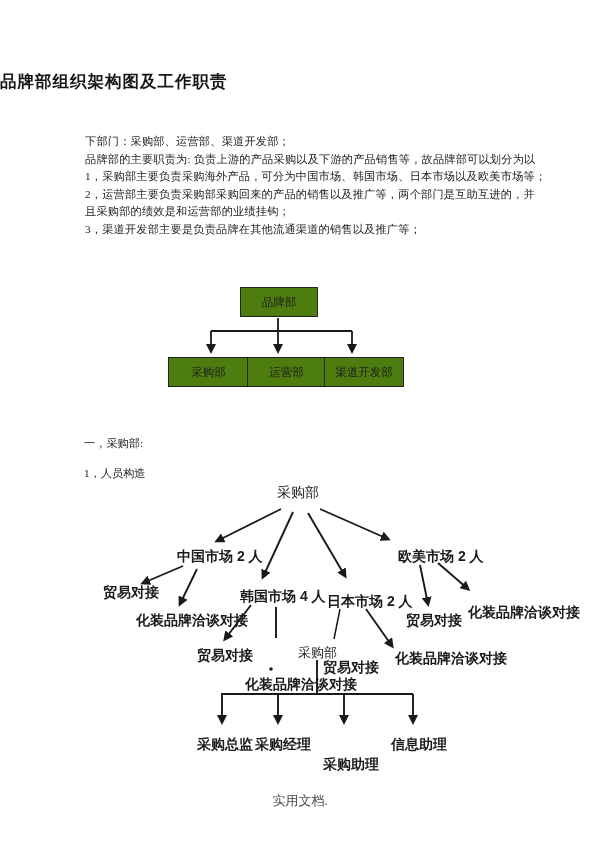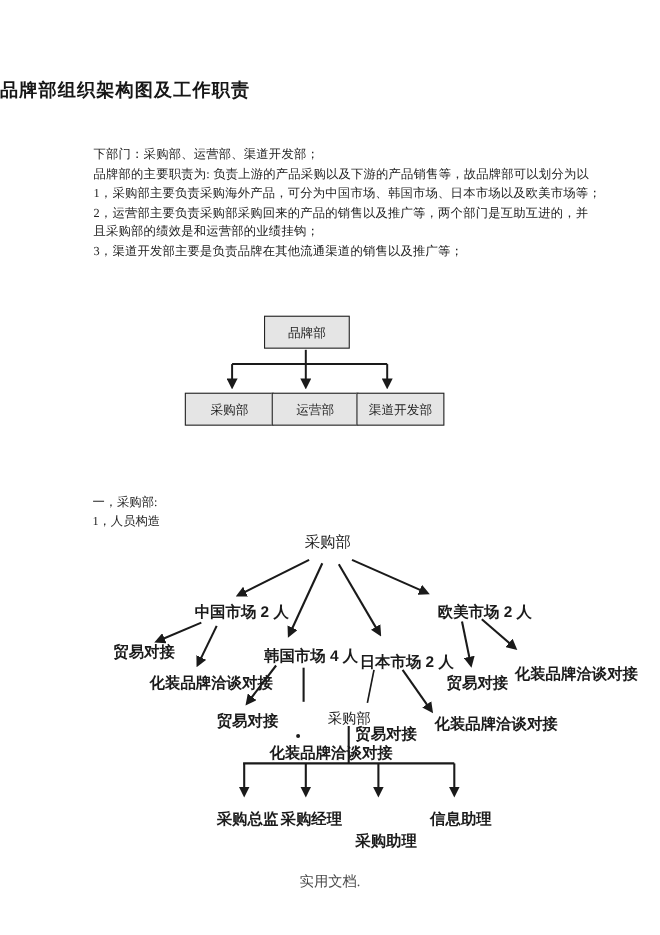--- a/index.html
+++ b/index.html
@@ -8,28 +8,28 @@
     font-family:"Liberation Serif","DejaVu Serif",serif;color:#1f1f1f;overflow:hidden;
   }
   .abs{position:absolute;white-space:nowrap;}
   
   .doc-title{left:0;top:71px;width:600px;
     font-size:16.5px;font-weight:bold;letter-spacing:1px;color:#161616;}
   
   .intro{left:85px;top:133px;width:470px;}
   .intro div{font-size:11.2px;line-height:17.6px;letter-spacing:.2px;color:#222;}
   
-  .sec-h1{left:84px;top:449px;font-size:11.2px;color:#222;}
+  .sec-h1{left:84px;top:436px;font-size:11.2px;color:#222;}
   .sec-h2{left:84px;top:466px;font-size:11.2px;color:#222;text-align:center;}
   
   .doc-footer{left:0;top:792px;width:600px;text-align:center;font-size:13px;color:#4a4a4a;}
   
   .connector-svg{position:absolute;left:0;top:0;width:600px;height:850px;pointer-events:none;}
   
-  .box{position:absolute;border:1.6px solid #242424;background:#e5e5e5;
+  .box{position:absolute;border:1.6px solid #242424;background:#4d7c0f;
     display:flex;align-items:center;justify-content:center;
     font-family:"Liberation Sans","DejaVu Sans",sans-serif;font-size:11.5px;color:#1c1c1c;}
   .b-root{left:240px;top:287px;width:76px;height:28px;}
   .b-c1{left:168px;top:357px;width:79px;height:28px;}
   .b-c2{left:247px;top:357px;width:77px;height:28px;}
   .b-c3{left:324px;top:357px;width:78px;height:28px;}
   
   .lbl{position:absolute;white-space:nowrap;
     font-family:"Liberation Sans","DejaVu Sans",sans-serif;
     font-size:14px;font-weight:600;color:#1b1b1b;}

